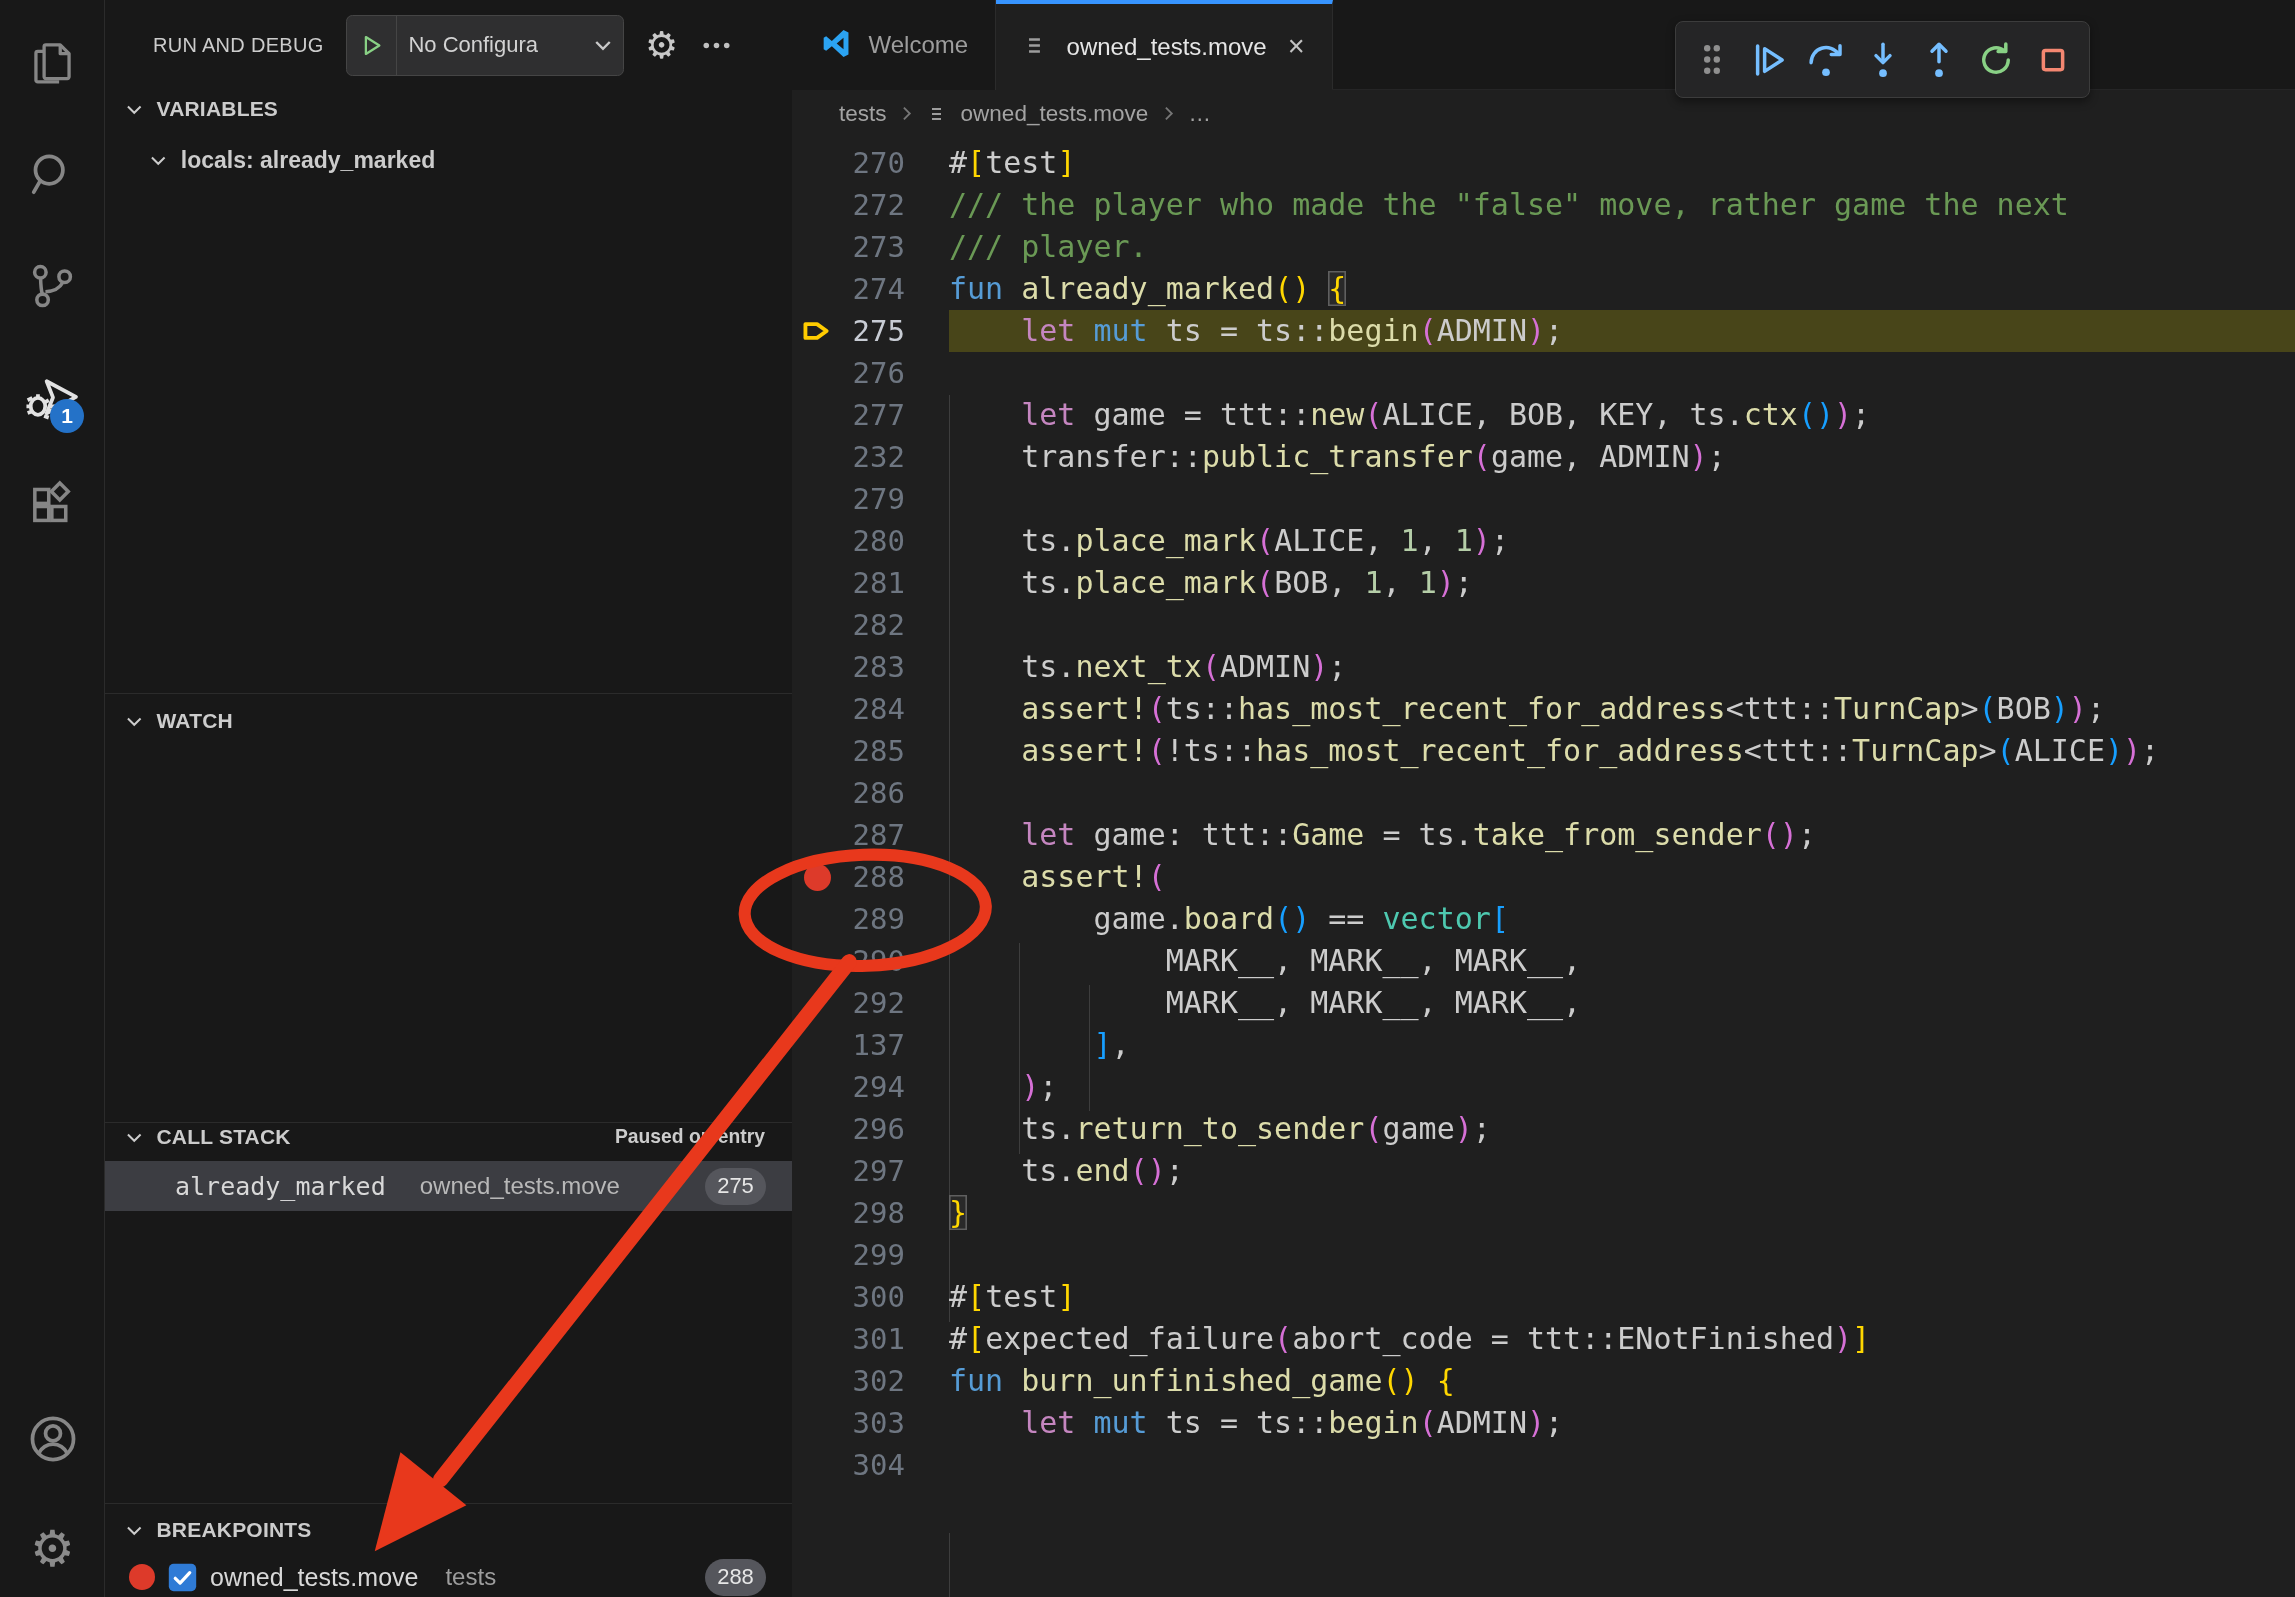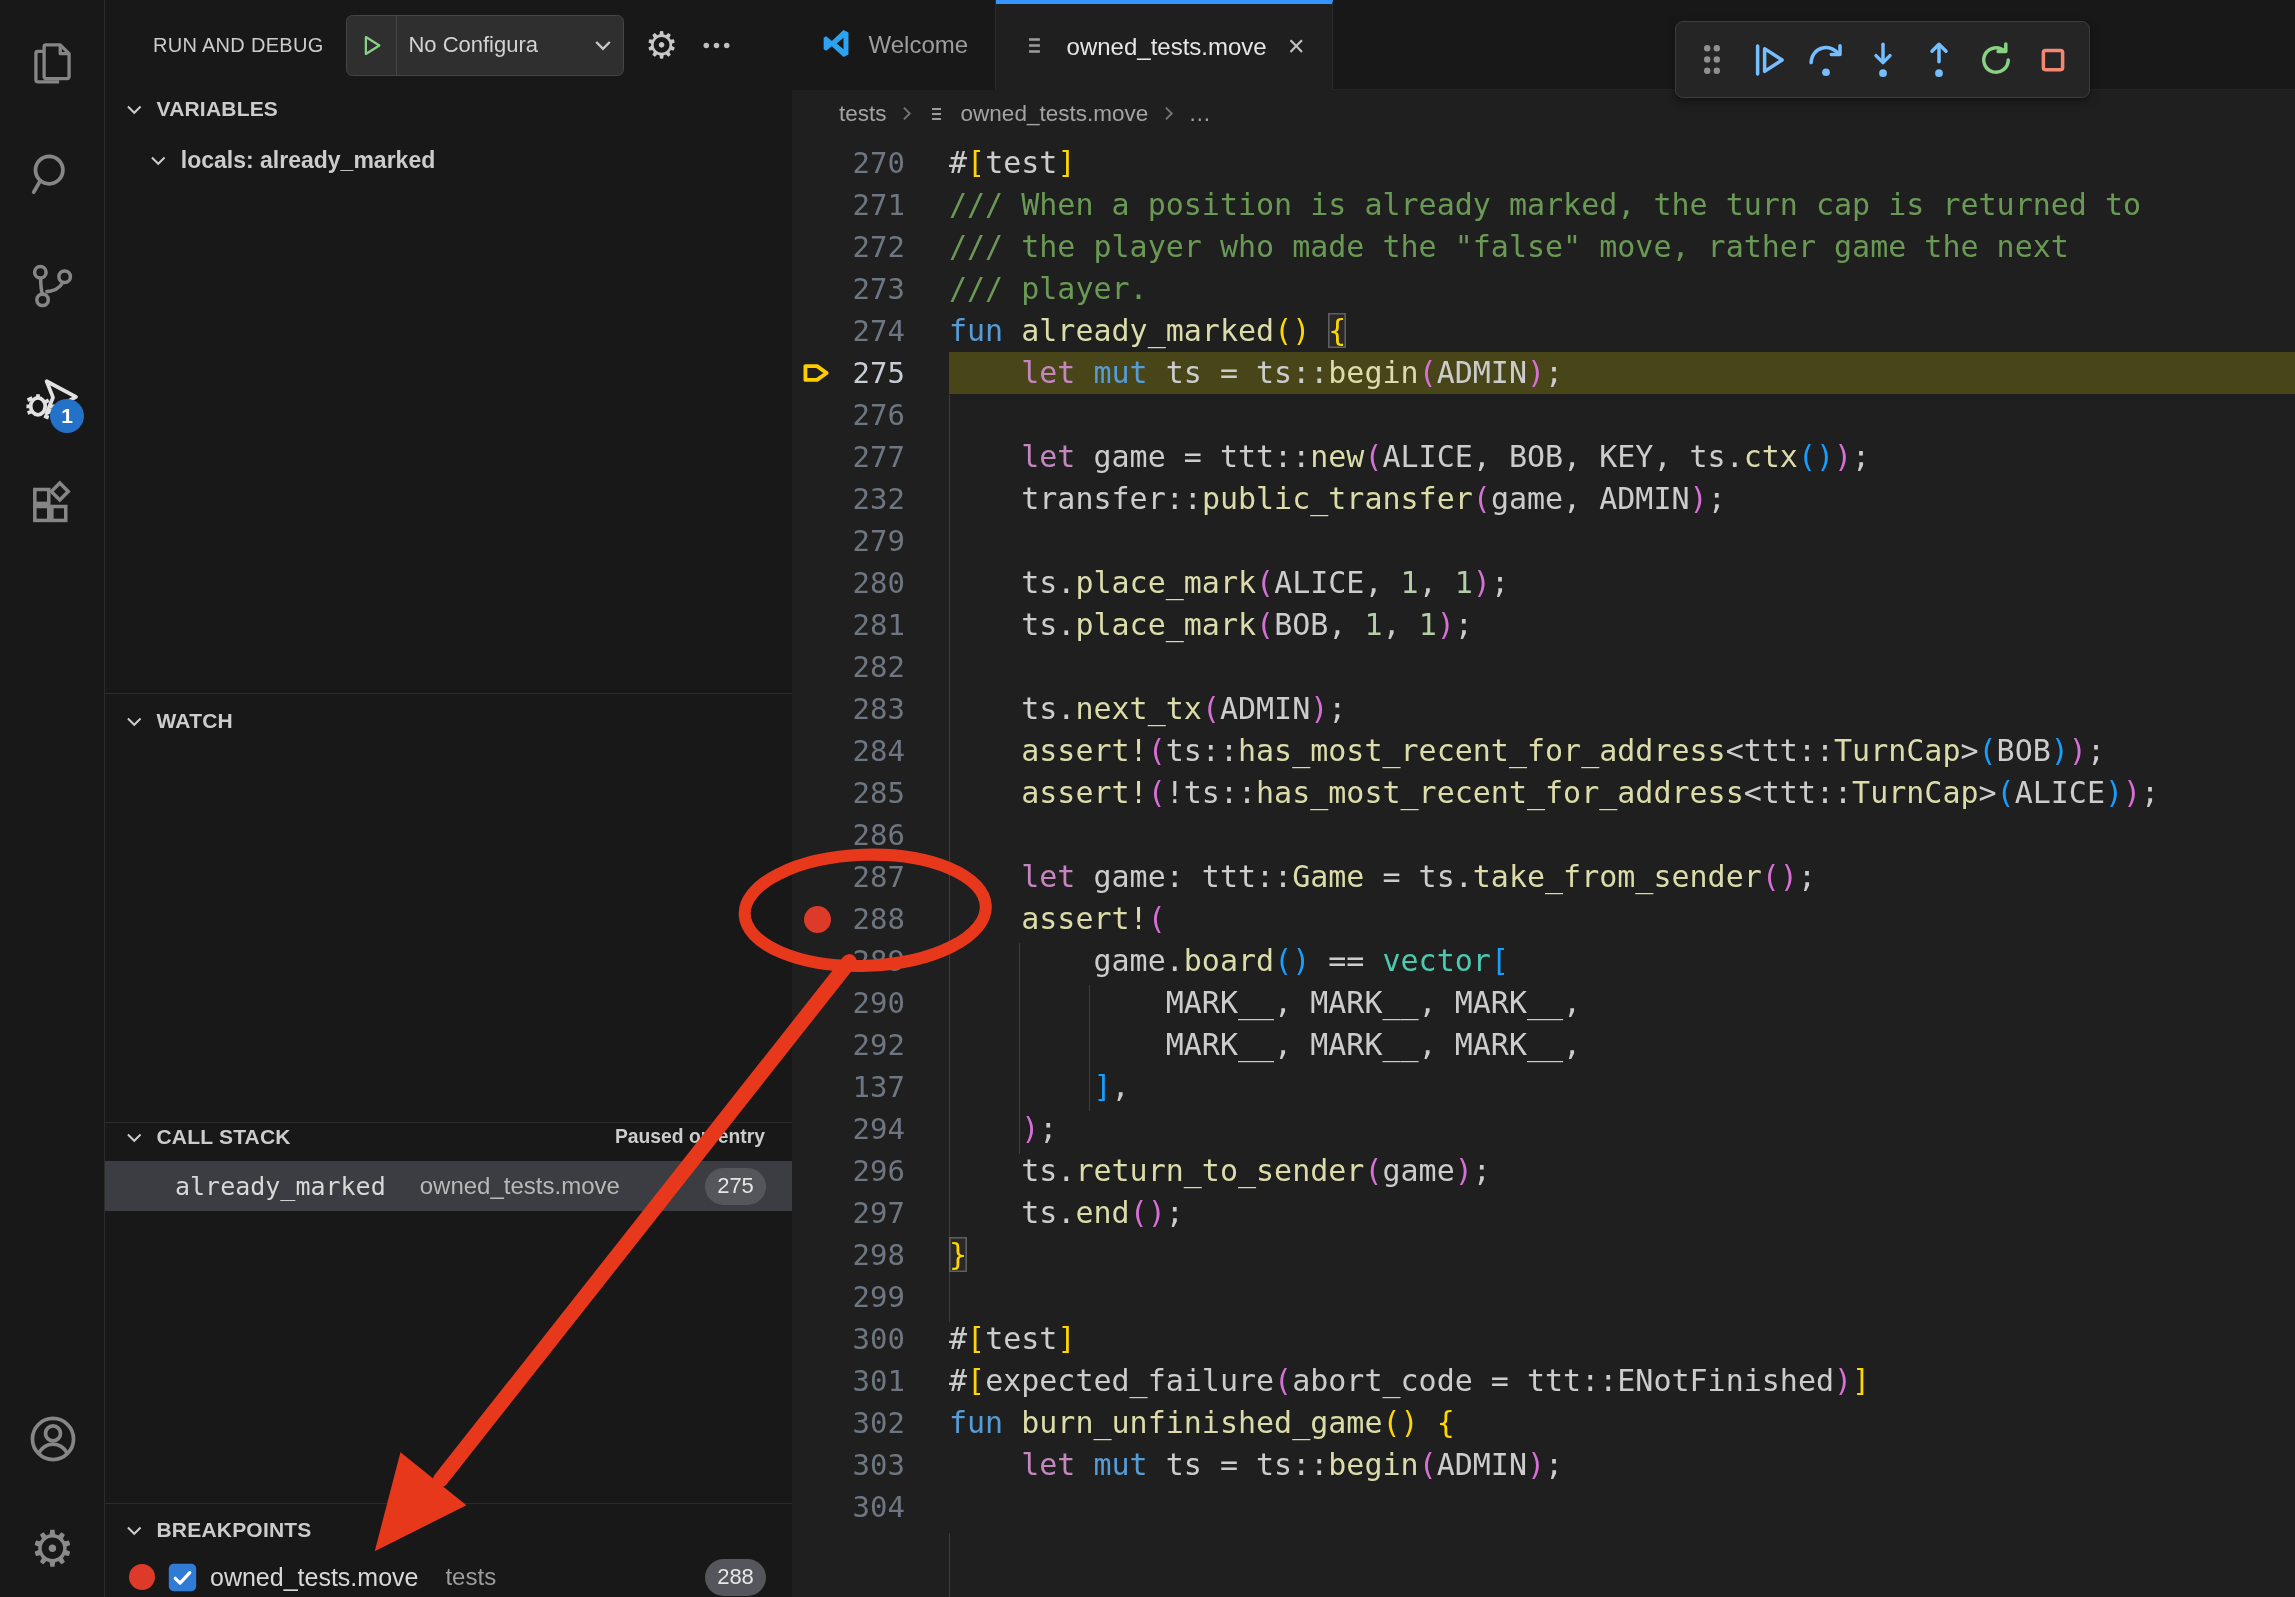--- a/index.html
+++ b/index.html
@@ -295,27 +295,20 @@
     <div class="line">
           <div class="gutter">
             <div class="glyph"></div>
             <span class="lnum">270</span>
           </div>
           <div class="content"><span class="tok" style="color: rgb(204, 204, 204);">#</span><span class="tok" style="color: rgb(255, 215, 0);">[</span><span class="tok" style="color: rgb(204, 204, 204);">test</span><span class="tok" style="color: rgb(255, 215, 0);">]</span></div>
         </div>
         <div class="line">
           <div class="gutter">
             <div class="glyph"></div>
-            <span class="lnum">271</span>
-          </div>
-          <div class="content"><span class="tok" style="color: rgb(106, 153, 85);">/// When a position is already marked, the turn cap is returned to</span></div>
-        </div>
-        <div class="line">
-          <div class="gutter">
-            <div class="glyph"></div>
             <span class="lnum">272</span>
           </div>
           <div class="content"><span class="tok" style="color: rgb(106, 153, 85);">/// the player who made the "false" move, rather game the next</span></div>
         </div>
         <div class="line">
           <div class="gutter">
             <div class="glyph"></div>
             <span class="lnum">273</span>
           </div>
           <div class="content"><span class="tok" style="color: rgb(106, 153, 85);">/// player.</span></div>

